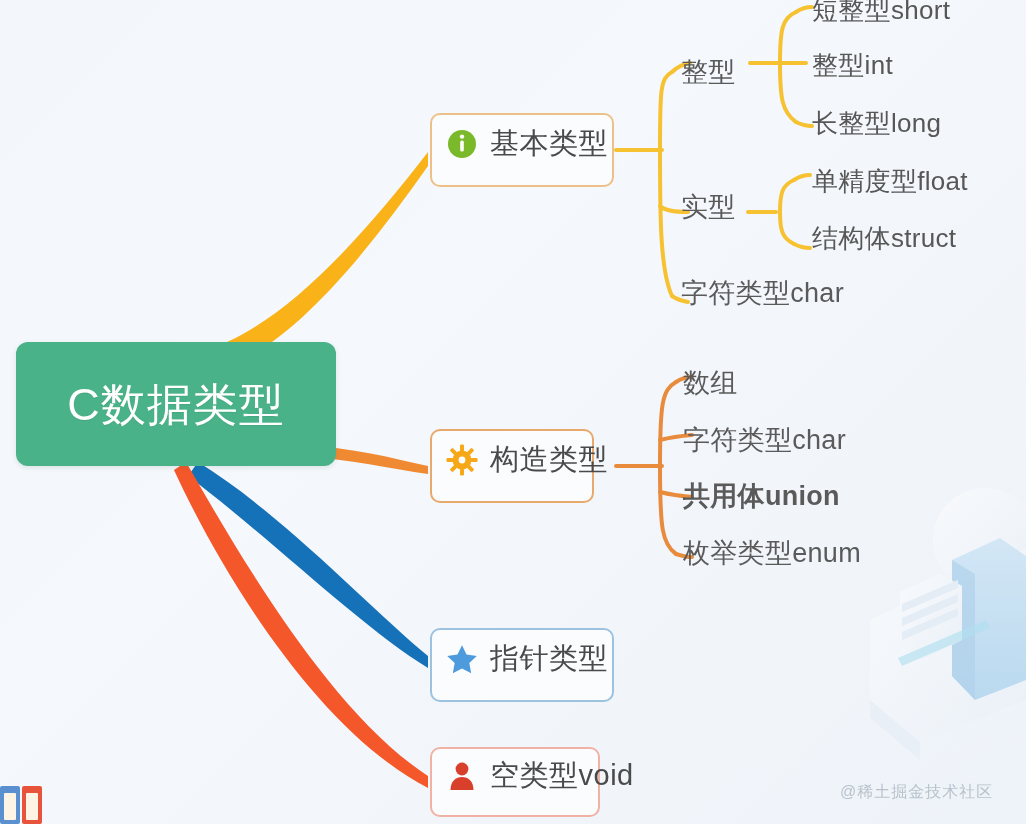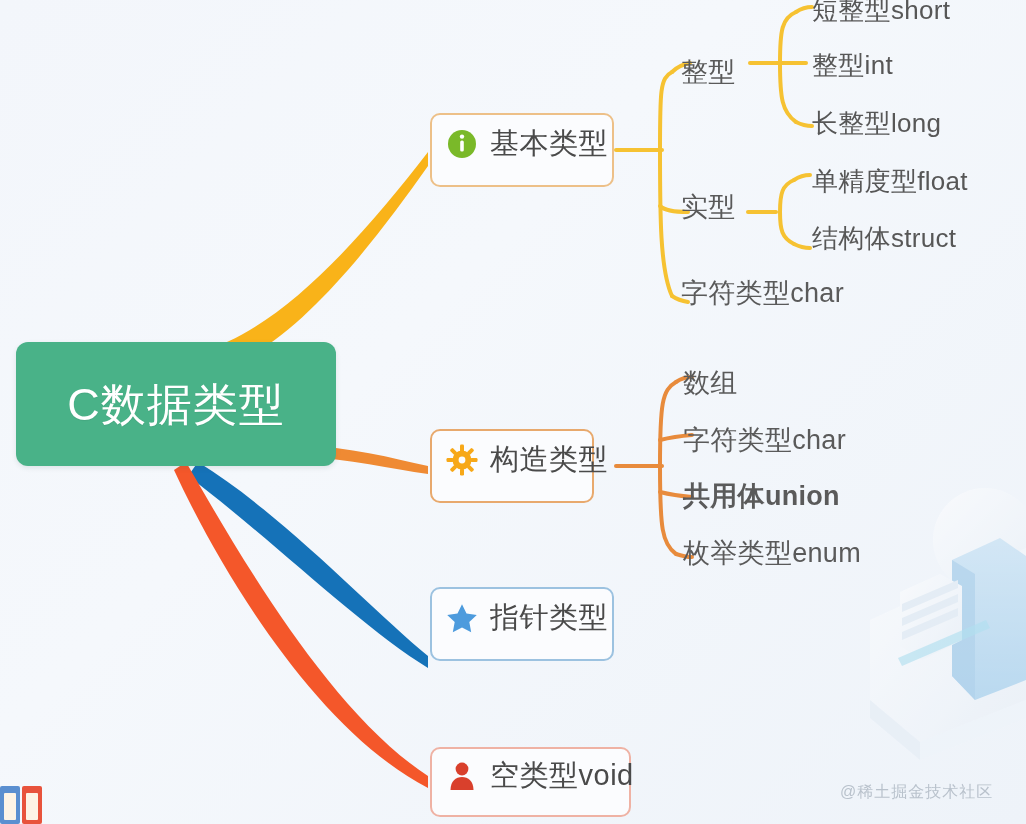--- a/index.html
+++ b/index.html
@@ -74,22 +74,22 @@
   }
   .branch-icon {
     width: 32px;
     height: 32px;
     flex: 0 0 32px;
     display: block;
   }
 
   #node-basic   { left:430px; top:113px; width:184px; height:74px; border-color:#edc088; }
   #node-struct  { left:430px; top:429px; width:164px; height:74px; border-color:#e8a96d; }
-  #node-pointer { left:430px; top:587px; width:184px; height:74px; border-color:#9cc2e0; }
-  #node-void    { left:430px; top:747px; width:201px; height:70px; border-color:#efb2a4; }
+  #node-pointer { left:430px; top:628px; width:184px; height:74px; border-color:#9cc2e0; }
+  #node-void    { left:430px; top:747px; width:170px; height:70px; border-color:#efb2a4; }
 
   
   .leaf {
     position: absolute;
     font-size: 27px;
     color: #5a5a5a;
     white-space: nowrap;
     letter-spacing: 0.3px;
     line-height: 1;
   }

